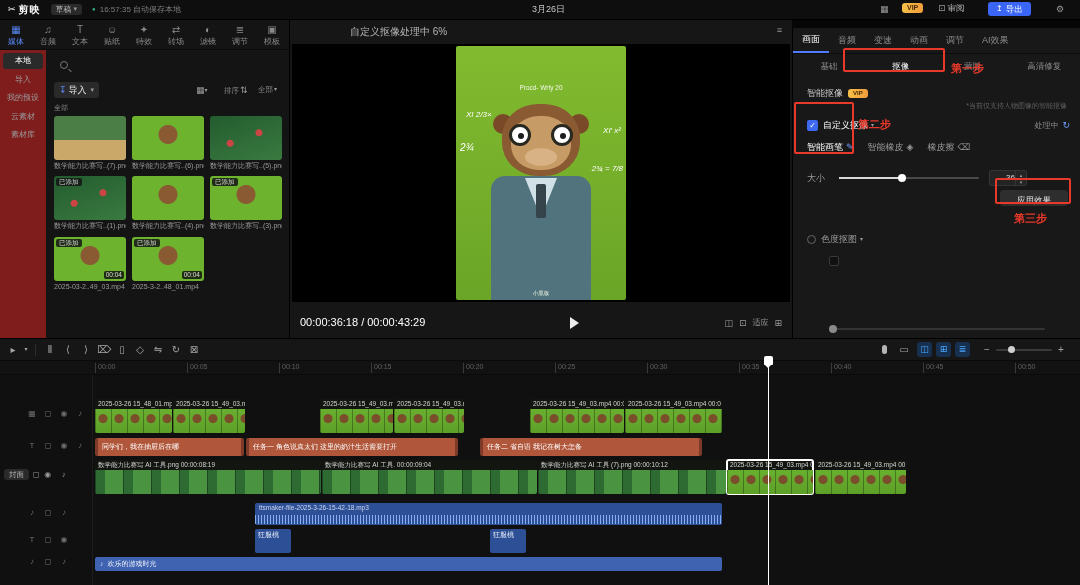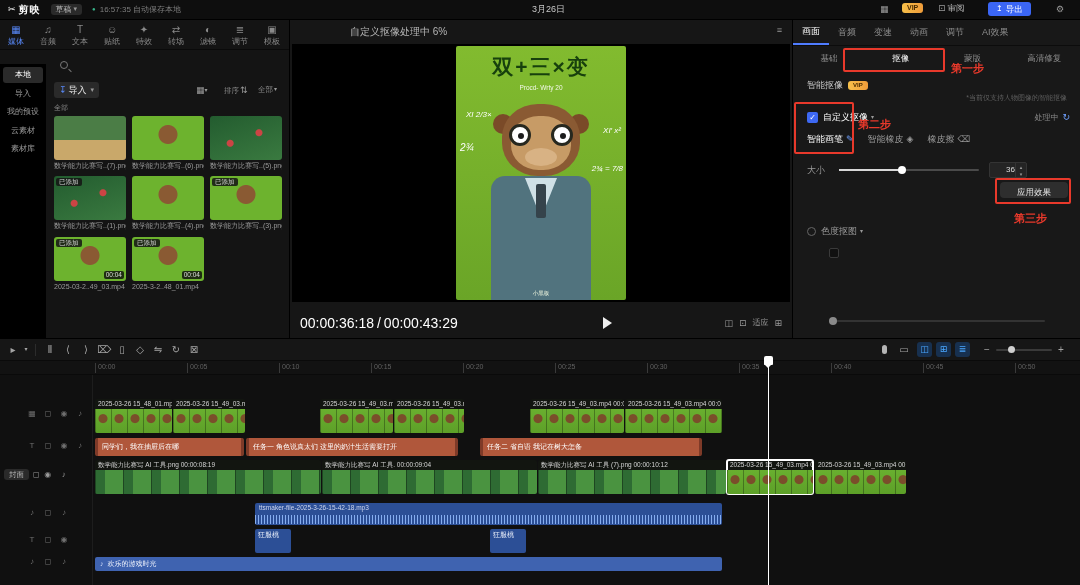--- a/index.html
+++ b/index.html
@@ -43,24 +43,24 @@
   .mk-ear{position:absolute;width:20px;height:20px;background:#7a4a28;border-radius:50%;top:10px}
   .mk-head{position:absolute;left:13px;top:0;width:78px;height:72px;background:#8a5a33;border-radius:46%}
   .mk-face{position:absolute;left:22px;top:12px;width:60px;height:54px;background:#c79b66;border-radius:46%}
   .mk-eye{position:absolute;width:22px;height:22px;background:#fff;border:3px solid #27281f;border-radius:50%;top:20px}
   .mk-eye::after{content:"";position:absolute;left:6px;top:6px;width:6px;height:6px;background:#1c1c1c;border-radius:50%}
   .mk-muz{position:absolute;left:36px;top:44px;width:32px;height:18px;background:#d8b284;border-radius:50%}
   .mk-body{position:absolute;left:2px;top:72px;width:100px;height:124px;background:#51737e;border-radius:14px 14px 0 0}
   .mk-shirt{position:absolute;left:36px;top:74px;width:32px;height:40px;background:#cfe0e6;clip-path:polygon(0 0,100% 0,50% 100%)}
   .mk-tie{position:absolute;left:47px;top:80px;width:10px;height:34px;background:#35434b;border-radius:2px}
   .pv-status{color:#b5b5b5;font-size:10px}
-  .tc{font-size:14px;color:#fff}
+  .tc{font-size:11px;color:#fff}
   .play{width:0;height:0;border-left:9px solid #eee;border-top:6px solid transparent;border-bottom:6px solid transparent}
   
-  .rpanel{left:792px;top:20px;width:288px;height:318px;background:#181818;border-left:1px solid #000}
+  .rpanel{left:792px;top:28px;width:288px;height:318px;background:#181818;border-left:1px solid #000}
   .rtab{padding:6px 9px;color:#8d8d8d;font-size:9px}
   .rtab.act{color:#fff;border-bottom:2px solid #4f7cff}
   .rsub{flex:1;text-align:center;color:#8d8d8d;font-size:8.5px;padding:5px 0}
   .rsub.act{color:#fff}
   .chk{width:11px;height:11px;background:#3d68f2;border-radius:2px;color:#fff;font-size:8px;display:inline-flex;align-items:center;justify-content:center}
   .radio{width:9px;height:9px;border:1px solid #666;border-radius:50%}
   .sl-track{height:2px;background:#4a4a4a;border-radius:1px;position:relative}
   .sl-fill{position:absolute;left:0;top:0;height:2px;background:#d8d8d8}
   .sl-knob{position:absolute;top:-3px;width:8px;height:8px;background:#fff;border-radius:50%}
   .valbox{background:#242424;border:1px solid #343434;border-radius:2px;display:flex;align-items:center;height:16px}
@@ -148,21 +148,21 @@
         </div>
       <div class="lp-tab">
           <span class="ic">≣</span>
           <span>调节</span>
         </div>
       <div class="lp-tab">
           <span class="ic">▣</span>
           <span>模板</span>
         </div>
     </div>
-    <div class="abs" style="left:0;top:44px;width:46px;height:288px;background:#000000">
+    <div class="abs" style="left:0;top:30px;width:46px;height:288px;background:#7f1d1d">
       <div class="side-item act">本地</div>
       <div class="side-item">导入</div>
       <div class="side-item">我的预设</div>
       <div class="side-item">云素材</div>
       <div class="side-item">素材库</div>
     </div>
     <div class="abs" style="left:46px;top:30px;width:244px;height:288px">
       <span class="s-ico"></span>
       <div class="abs pill row" style="left:8px;top:32px;height:16px">
         <span class="ic" style="color:#5a8cff;margin-right:2px">↧</span>
@@ -228,21 +228,20 @@
           </div>
       </div>
     </div>
   </div>
 
   <div class="abs pvpanel">
     <span class="abs pv-status" style="left:60px;top:6px">自定义抠像处理中 6%</span>
     <span class="abs ic" style="right:10px;top:5px">≡</span>
     <div class="pv-video">
       <div class="poster">
-        <div class="p-title">双+三×变</div>
         <div class="p-sub">Procd- Wrty 20</div>
         <span class="pf" style="left:10px;top:64px">XI 2/3×</span>
         <span class="pf" style="left:4px;top:96px;font-size:10px">2¾</span>
         <span class="pf" style="right:5px;top:80px">XI′ x²</span>
         <span class="pf" style="right:3px;top:118px">2¾ = 7/8</span>
         <div class="mk">
           <span class="mk-ear" style="left:4px"></span>
           <span class="mk-ear" style="right:4px"></span>
           <span class="mk-body"></span>
           <span class="mk-shirt"></span>

